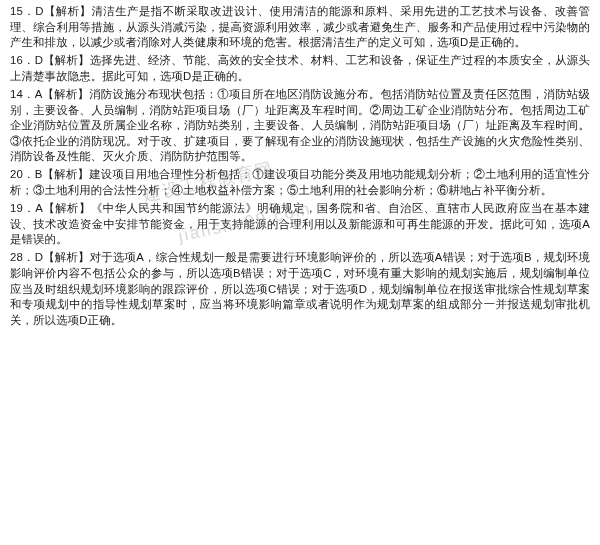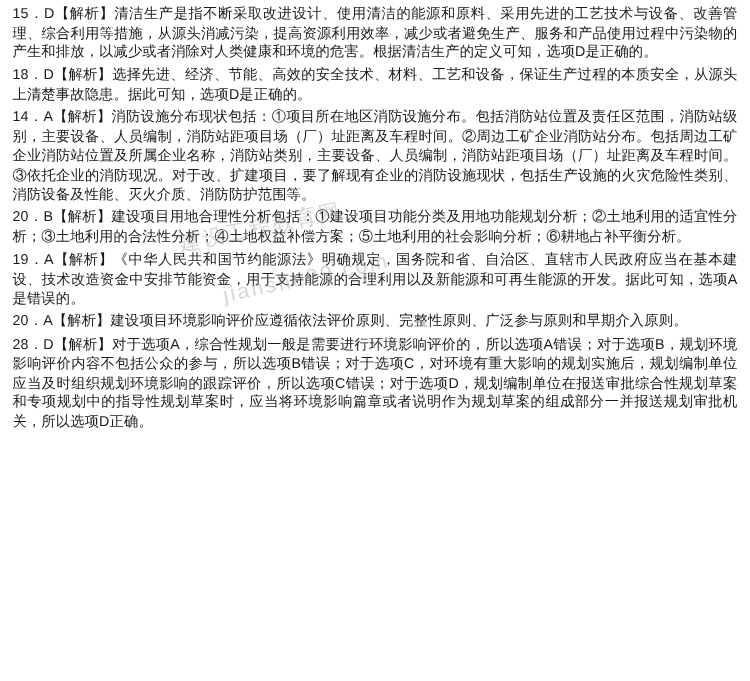--- a/index.html
+++ b/index.html
@@ -57,20 +57,19 @@
 <body>
 
 <div class="page">
 
   <div class="watermark">
     <div class="wm-line1">建设工程教育网</div>
     <div class="wm-line2">jianshe99.com</div>
   </div>
 
   <div class="item">15．D【解析】清洁生产是指不断采取改进设计、使用清洁的能源和原料、采用先进的工艺技术与设备、改善管理、综合利用等措施，从源头消减污染，提高资源利用效率，减少或者避免生产、服务和产品使用过程中污染物的产生和排放，以减少或者消除对人类健康和环境的危害。根据清洁生产的定义可知，选项D是正确的。</div>
-  <div class="item">18．D【解析】选择先进、经济、节能、高效的安全技术、材料、工艺和设备，保证生产过程的本质安全，从源头上清楚事故隐患。据此可知，选项D是正确的。</div>
+  <div class="item">16．D【解析】选择先进、经济、节能、高效的安全技术、材料、工艺和设备，保证生产过程的本质安全，从源头上清楚事故隐患。据此可知，选项D是正确的。</div>
   <div class="item">14．A【解析】消防设施分布现状包括：①项目所在地区消防设施分布。包括消防站位置及责任区范围，消防站级别，主要设备、人员编制，消防站距项目场（厂）址距离及车程时间。②周边工矿企业消防站分布。包括周边工矿企业消防站位置及所属企业名称，消防站类别，主要设备、人员编制，消防站距项目场（厂）址距离及车程时间。③依托企业的消防现况。对于改、扩建项目，要了解现有企业的消防设施现状，包括生产设施的火灾危险性类别、消防设备及性能、灭火介质、消防防护范围等。</div>
   <div class="item">20．B【解析】建设项目用地合理性分析包括：①建设项目功能分类及用地功能规划分析；②土地利用的适宜性分析；③土地利用的合法性分析；④土地权益补偿方案；⑤土地利用的社会影响分析；⑥耕地占补平衡分析。</div>
   <div class="item">19．A【解析】《中华人民共和国节约能源法》明确规定，国务院和省、自治区、直辖市人民政府应当在基本建设、技术改造资金中安排节能资金，用于支持能源的合理利用以及新能源和可再生能源的开发。据此可知，选项A是错误的。</div>
-  <div class="item">20．A【解析】建设项目环境影响评价应遵循依法评价原则、完整性原则、广泛参与原则和早期介入原则。</div>
   <div class="item">28．D【解析】对于选项A，综合性规划一般是需要进行环境影响评价的，所以选项A错误；对于选项B，规划环境影响评价内容不包括公众的参与，所以选项B错误；对于选项C，对环境有重大影响的规划实施后，规划编制单位应当及时组织规划环境影响的跟踪评价，所以选项C错误；对于选项D，规划编制单位在报送审批综合性规划草案和专项规划中的指导性规划草案时，应当将环境影响篇章或者说明作为规划草案的组成部分一并报送规划审批机关，所以选项D正确。</div>
 
 </div>
 
 </body></html>

